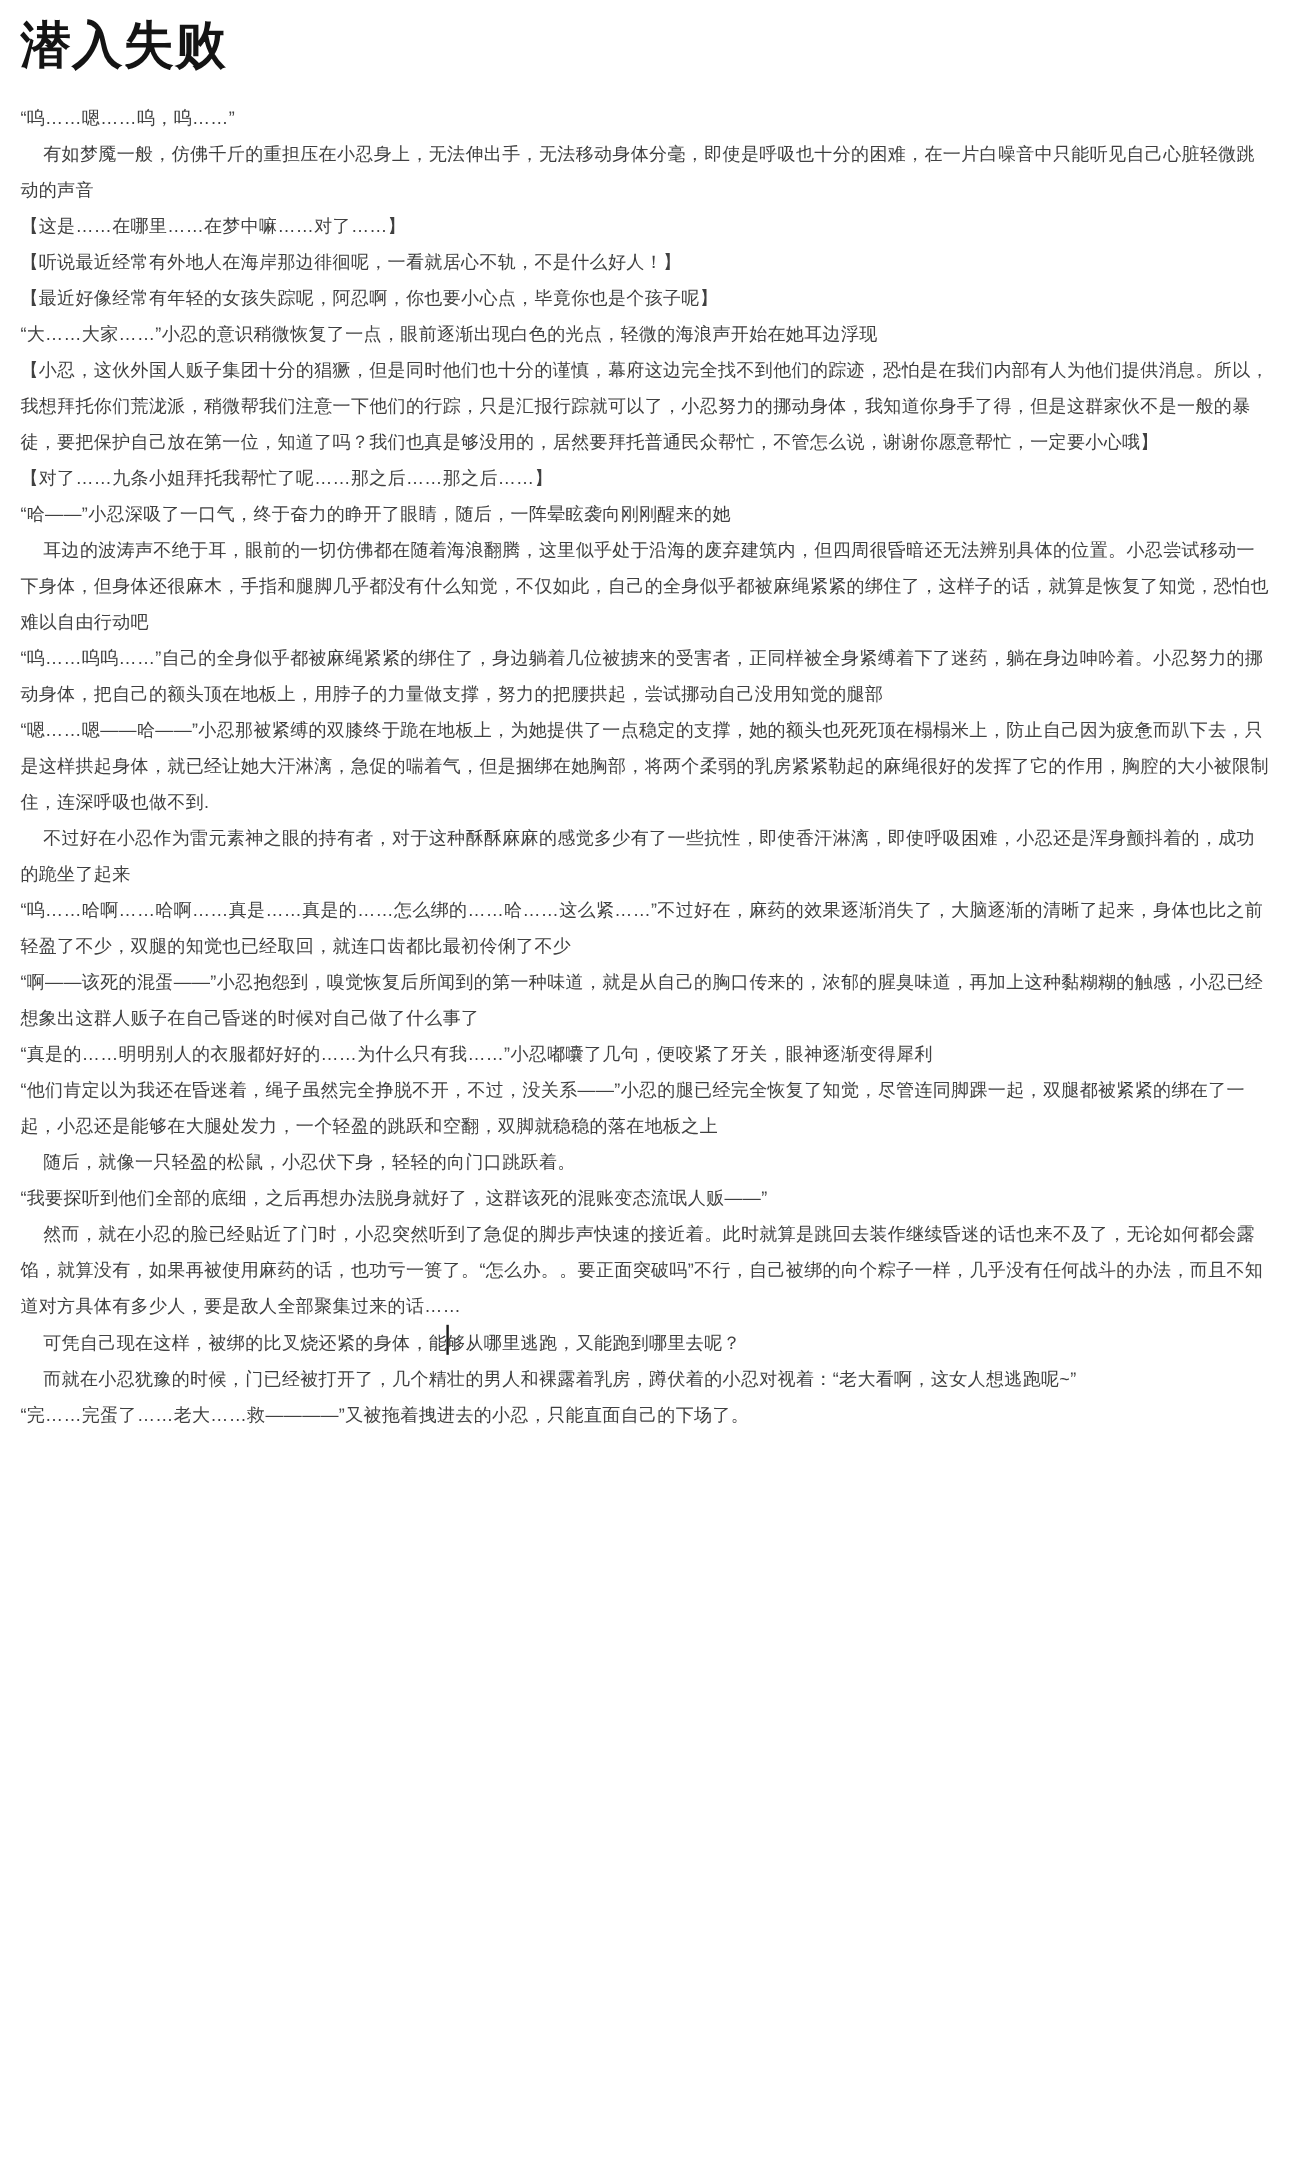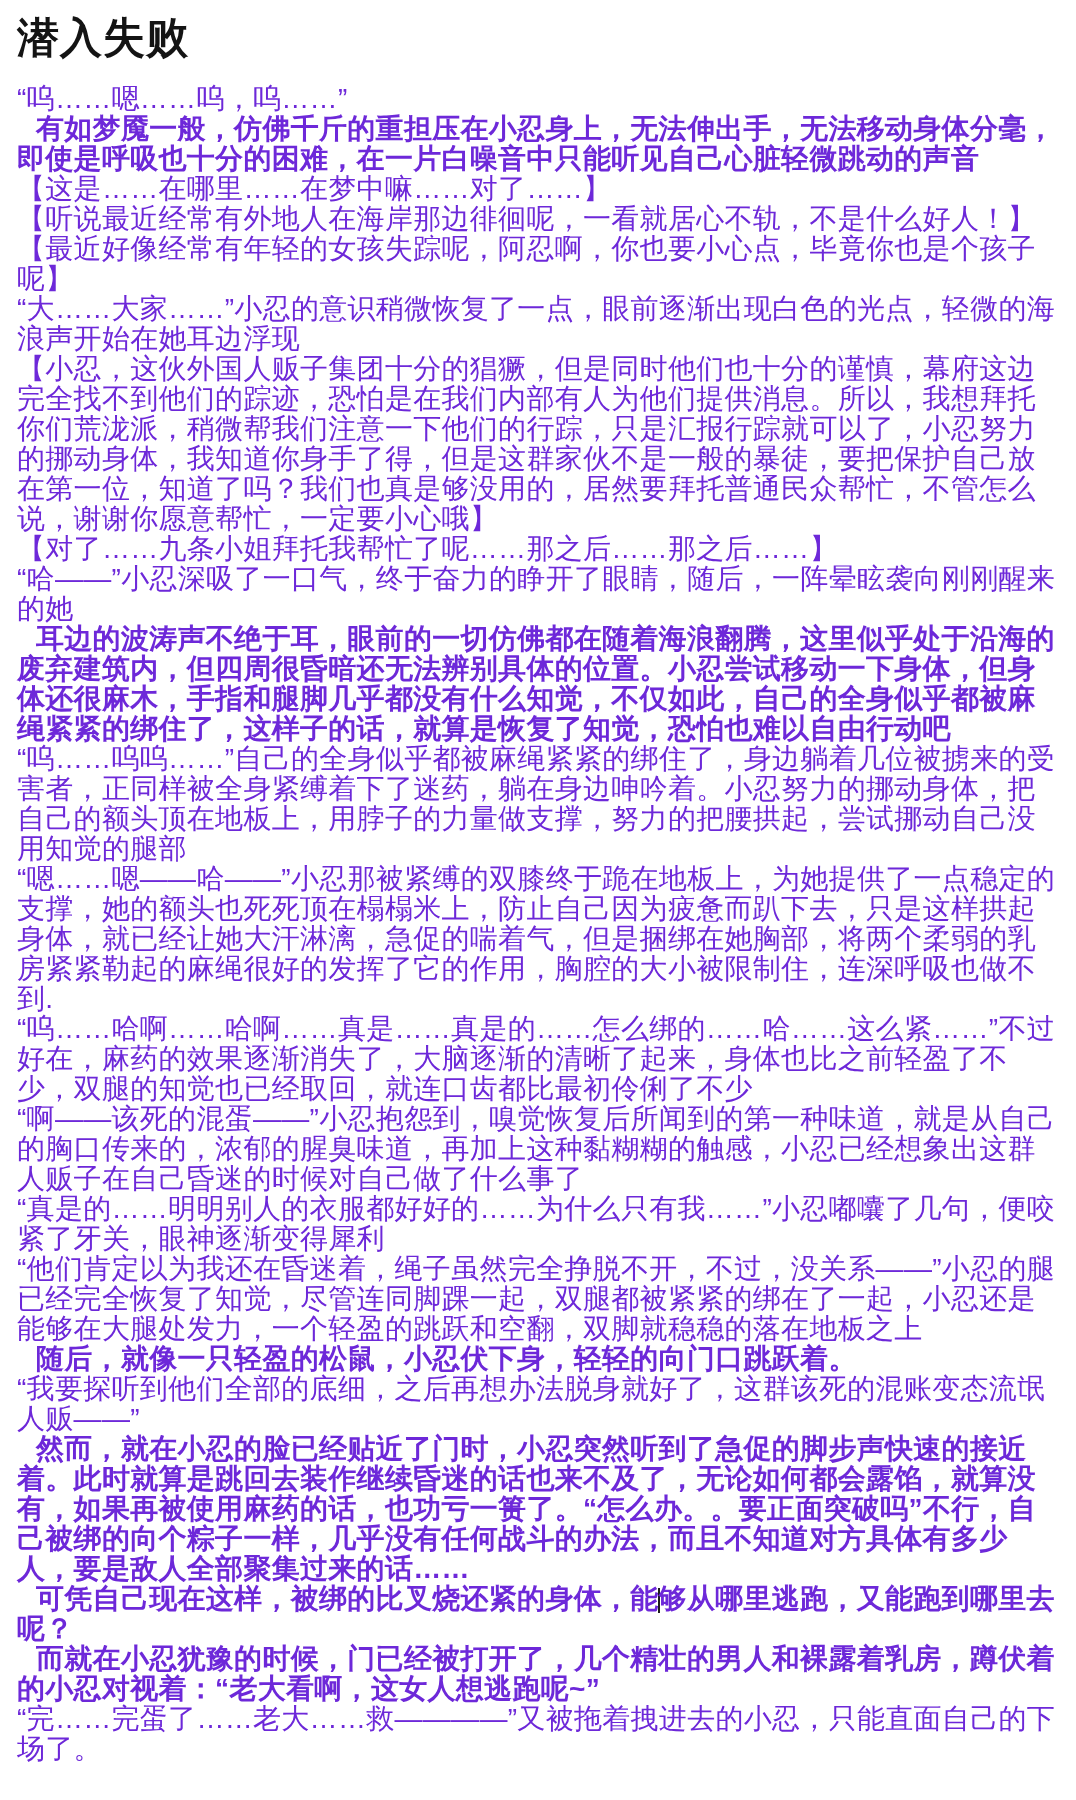--- a/index.html
+++ b/index.html
@@ -16,33 +16,33 @@
   }
   .page-title {
     font-size: 42px;
     line-height: 1.15;
     font-weight: 700;
     color: #141414;
     margin: 4px 0 22px 0;
     letter-spacing: 1px;
   }
   .story {
-    font-size: 28px;
+    font-size: 15px;
     line-height: 30px;
-    color: #6d28d9;
+    color: #404040;
     letter-spacing: 0.3px;
   }
   .para {
     margin: 0;
     padding: 0;
     text-align: left;
     word-break: break-all;
     overflow-wrap: anywhere;
   }
-  .para.narration { text-indent: 19px; font-weight: bold; }
+  .para.narration { text-indent: 19px; }
   .para.dialogue  { text-indent: 0; }
   .para.bracket   { text-indent: 0; }
   .caret {
     display: inline-block;
     width: 2px;
     height: 25px;
     background: #1c1c1c;
     vertical-align: -5px;
     margin: 0 -1px;
   }
@@ -58,20 +58,21 @@
       <p class="para bracket">【这是……在哪里……在梦中嘛……对了……】</p>
       <p class="para bracket">【听说最近经常有外地人在海岸那边徘徊呢，一看就居心不轨，不是什么好人！】</p>
       <p class="para bracket">【最近好像经常有年轻的女孩失踪呢，阿忍啊，你也要小心点，毕竟你也是个孩子呢】</p>
       <p class="para dialogue">“大……大家……”小忍的意识稍微恢复了一点，眼前逐渐出现白色的光点，轻微的海浪声开始在她耳边浮现</p>
       <p class="para bracket">【小忍，这伙外国人贩子集团十分的猖獗，但是同时他们也十分的谨慎，幕府这边完全找不到他们的踪迹，恐怕是在我们内部有人为他们提供消息。所以，我想拜托你们荒泷派，稍微帮我们注意一下他们的行踪，只是汇报行踪就可以了，小忍努力的挪动身体，我知道你身手了得，但是这群家伙不是一般的暴徒，要把保护自己放在第一位，知道了吗？我们也真是够没用的，居然要拜托普通民众帮忙，不管怎么说，谢谢你愿意帮忙，一定要小心哦】</p>
       <p class="para bracket">【对了……九条小姐拜托我帮忙了呢……那之后……那之后……】</p>
       <p class="para dialogue">“哈——”小忍深吸了一口气，终于奋力的睁开了眼睛，随后，一阵晕眩袭向刚刚醒来的她</p>
       <p class="para narration">耳边的波涛声不绝于耳，眼前的一切仿佛都在随着海浪翻腾，这里似乎处于沿海的废弃建筑内，但四周很昏暗还无法辨别具体的位置。小忍尝试移动一下身体，但身体还很麻木，手指和腿脚几乎都没有什么知觉，不仅如此，自己的全身似乎都被麻绳紧紧的绑住了，这样子的话，就算是恢复了知觉，恐怕也难以自由行动吧</p>
       <p class="para dialogue">“呜……呜呜……”自己的全身似乎都被麻绳紧紧的绑住了，身边躺着几位被掳来的受害者，正同样被全身紧缚着下了迷药，躺在身边呻吟着。小忍努力的挪动身体，把自己的额头顶在地板上，用脖子的力量做支撑，努力的把腰拱起，尝试挪动自己没用知觉的腿部</p>
       <p class="para dialogue">“嗯……嗯——哈——”小忍那被紧缚的双膝终于跪在地板上，为她提供了一点稳定的支撑，她的额头也死死顶在榻榻米上，防止自己因为疲惫而趴下去，只是这样拱起身体，就已经让她大汗淋漓，急促的喘着气，但是捆绑在她胸部，将两个柔弱的乳房紧紧勒起的麻绳很好的发挥了它的作用，胸腔的大小被限制住，连深呼吸也做不到.</p>
+      <p class="para narration">不过好在小忍作为雷元素神之眼的持有者，对于这种酥酥麻麻的感觉多少有了一些抗性，即使香汗淋漓，即使呼吸困难，小忍还是浑身颤抖着的，成功的跪坐了起来</p>
       <p class="para dialogue">“呜……哈啊……哈啊……真是……真是的……怎么绑的……哈……这么紧……”不过好在，麻药的效果逐渐消失了，大脑逐渐的清晰了起来，身体也比之前轻盈了不少，双腿的知觉也已经取回，就连口齿都比最初伶俐了不少</p>
       <p class="para dialogue">“啊——该死的混蛋——”小忍抱怨到，嗅觉恢复后所闻到的第一种味道，就是从自己的胸口传来的，浓郁的腥臭味道，再加上这种黏糊糊的触感，小忍已经想象出这群人贩子在自己昏迷的时候对自己做了什么事了</p>
       <p class="para dialogue">“真是的……明明别人的衣服都好好的……为什么只有我……”小忍嘟囔了几句，便咬紧了牙关，眼神逐渐变得犀利</p>
       <p class="para dialogue">“他们肯定以为我还在昏迷着，绳子虽然完全挣脱不开，不过，没关系——”小忍的腿已经完全恢复了知觉，尽管连同脚踝一起，双腿都被紧紧的绑在了一起，小忍还是能够在大腿处发力，一个轻盈的跳跃和空翻，双脚就稳稳的落在地板之上</p>
       <p class="para narration">随后，就像一只轻盈的松鼠，小忍伏下身，轻轻的向门口跳跃着。</p>
       <p class="para dialogue">“我要探听到他们全部的底细，之后再想办法脱身就好了，这群该死的混账变态流氓人贩——”</p>
       <p class="para narration">然而，就在小忍的脸已经贴近了门时，小忍突然听到了急促的脚步声快速的接近着。此时就算是跳回去装作继续昏迷的话也来不及了，无论如何都会露馅，就算没有，如果再被使用麻药的话，也功亏一篑了。“怎么办。。要正面突破吗”不行，自己被绑的向个粽子一样，几乎没有任何战斗的办法，而且不知道对方具体有多少人，要是敌人全部聚集过来的话……</p>
       <p class="para narration"><span>可凭自己现在这样，被绑的比叉烧还紧的身体，能</span><span class="caret"></span><span>够从哪里逃跑，又能跑到哪里去呢？</span></p>
       <p class="para narration">而就在小忍犹豫的时候，门已经被打开了，几个精壮的男人和裸露着乳房，蹲伏着的小忍对视着：“老大看啊，这女人想逃跑呢~”</p>
       <p class="para dialogue">“完……完蛋了……老大……救————”又被拖着拽进去的小忍，只能直面自己的下场了。</p>

